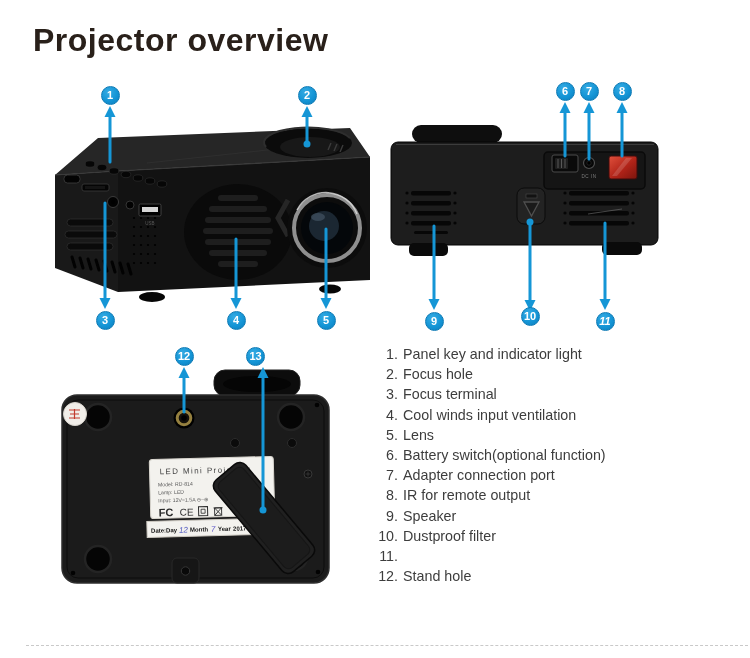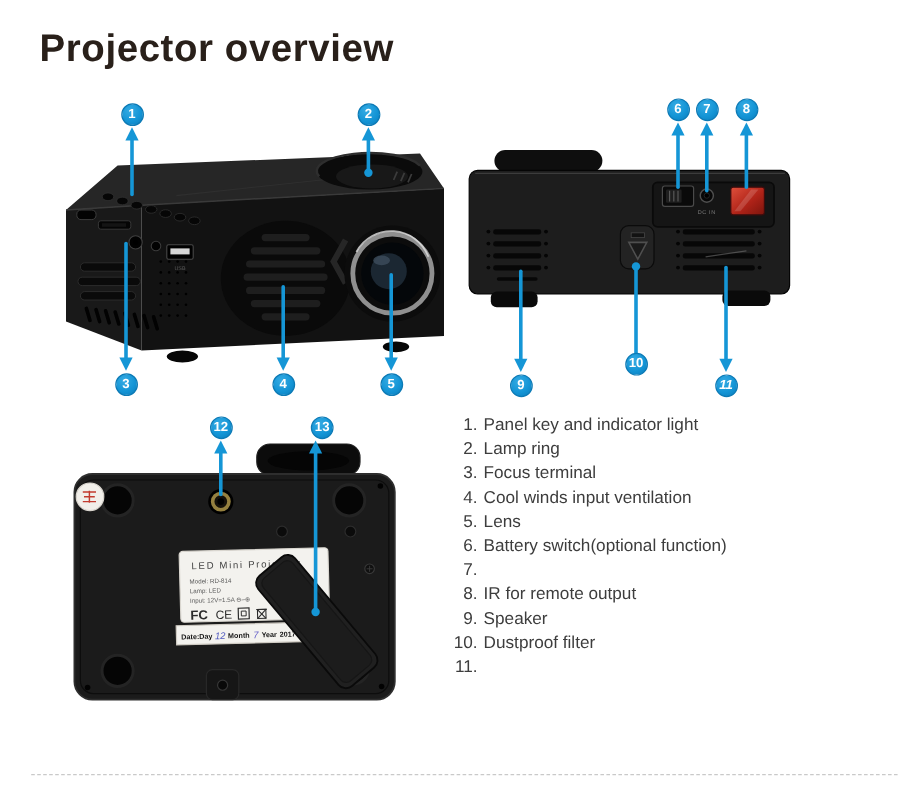--- a/index.html
+++ b/index.html
@@ -374,64 +374,69 @@
 
   <div class="callout" style="left:100.5px;top:85.5px;">1</div>
   <div class="callout" style="left:297.5px;top:85.5px;">2</div>
   <div class="callout" style="left:95.5px;top:310.5px;">3</div>
   <div class="callout" style="left:226.5px;top:310.5px;">4</div>
   <div class="callout" style="left:316.5px;top:310.5px;">5</div>
   <div class="callout" style="left:555.5px;top:81.5px;">6</div>
   <div class="callout" style="left:579.5px;top:81.5px;">7</div>
   <div class="callout" style="left:612.5px;top:81.5px;">8</div>
   <div class="callout" style="left:424.5px;top:311.5px;">9</div>
-  <div class="callout" style="left:520.5px;top:294px;">10</div>
+  <div class="callout" style="left:520.5px;top:307px;">10</div>
   <div class="callout" style="left:595.5px;top:311.5px;font-style:italic;">11</div>
   <div class="callout" style="left:174.5px;top:346.5px;">12</div>
-  <div class="callout" style="left:259px;top:346.5px;">13</div>
+  <div class="callout" style="left:246px;top:346.5px;">13</div>
 
   <div class="legend">
     <div class="legend-row">
         <span class="legend-num">1.</span>
         <span class="legend-label">Panel key and indicator light</span>
       </div>
     <div class="legend-row">
         <span class="legend-num">2.</span>
-        <span class="legend-label">Lamp ring</span>
+        <span class="legend-label">Focus hole</span>
       </div>
     <div class="legend-row">
         <span class="legend-num">3.</span>
         <span class="legend-label">Focus terminal</span>
       </div>
     <div class="legend-row">
         <span class="legend-num">4.</span>
         <span class="legend-label">Cool winds input ventilation</span>
       </div>
     <div class="legend-row">
         <span class="legend-num">5.</span>
         <span class="legend-label">Lens</span>
       </div>
     <div class="legend-row">
         <span class="legend-num">6.</span>
         <span class="legend-label">Battery switch(optional function)</span>
       </div>
     <div class="legend-row">
         <span class="legend-num">7.</span>
+        <span class="legend-label">Adapter connection port</span>
       </div>
     <div class="legend-row">
         <span class="legend-num">8.</span>
         <span class="legend-label">IR for remote output</span>
       </div>
     <div class="legend-row">
         <span class="legend-num">9.</span>
         <span class="legend-label">Speaker</span>
       </div>
     <div class="legend-row">
         <span class="legend-num">10.</span>
         <span class="legend-label">Dustproof filter</span>
       </div>
     <div class="legend-row">
         <span class="legend-num">11.</span>
       </div>
+    <div class="legend-row">
+        <span class="legend-num">12.</span>
+        <span class="legend-label">Stand hole</span>
+      </div>
   </div>
 
   <div class="divider"></div>
 </div>
 
 </body></html>

